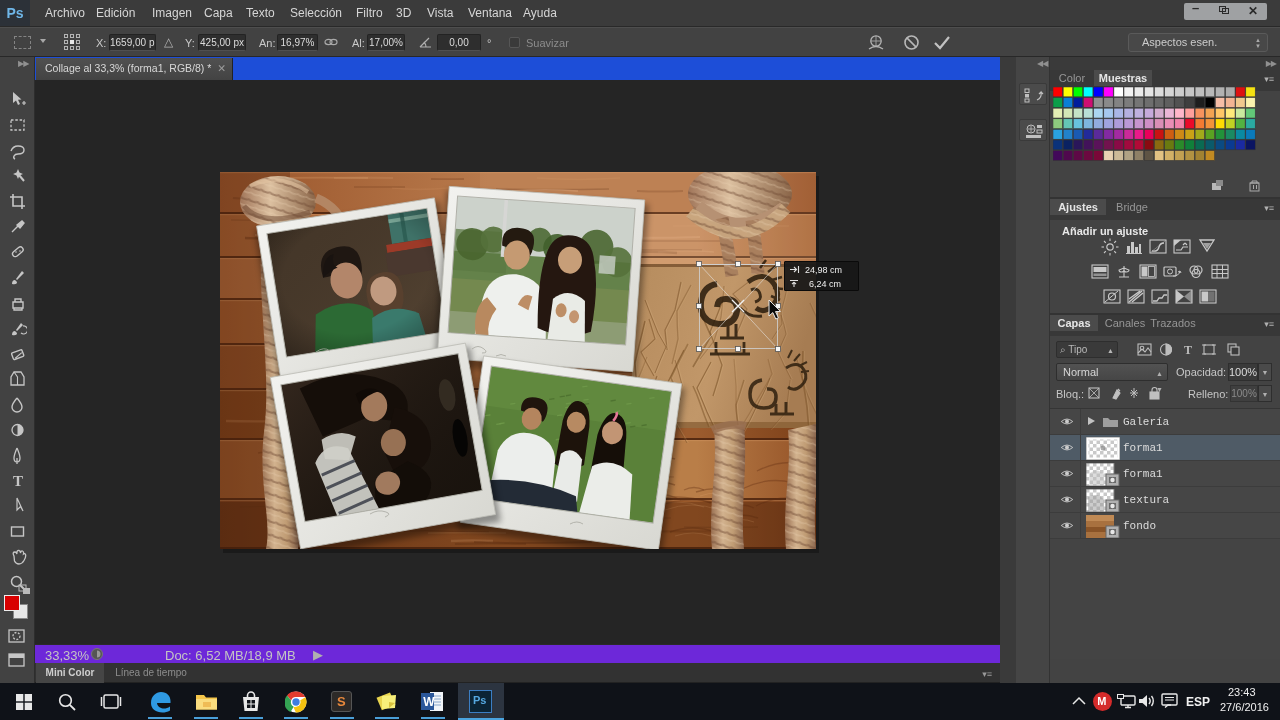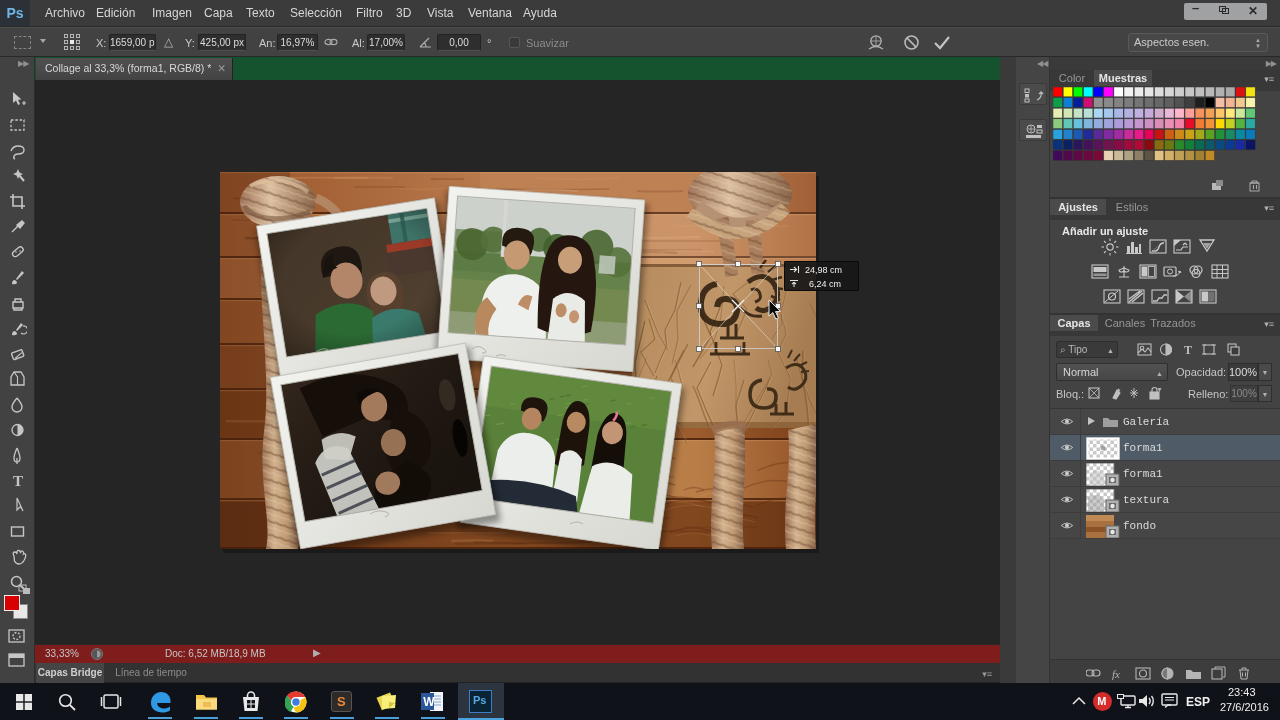--- a/index.html
+++ b/index.html
@@ -75,21 +75,21 @@
         <path d="M10,2 v10 M5,7 h10" stroke="#b4b4b4" stroke-width="1" opacity="0.8"></path>
         <path d="M3,15 q7,-5 14,0" stroke="#b4b4b4" fill="none" stroke-width="1.3"></path>
       </svg>
 <svg class="abs" style="left:903px;top:6px" width="17" height="17">
         <circle cx="8.5" cy="8.5" r="6.5" stroke="#b8b8b8" fill="none" stroke-width="1.6"></circle>
         <line x1="3.9" y1="3.9" x2="13.1" y2="13.1" stroke="#b8b8b8" stroke-width="1.6"></line>
       </svg>
 <svg class="abs" style="left:933px;top:6px" width="18" height="17">
         <path d="M2,9 L7,14 L16,3" stroke="#c2c2c2" fill="none" stroke-width="2.2"></path>
       </svg>
-<div class="abs" style="left:1128px;top:5px;width:140px;height:19px;background:#484848;border:1px solid #5a5a5a;border-radius:3px;color:#cccccc;font-size:11px;line-height:17px;padding-left:5px;">Aspectos esen.<span class="abs" style="right:6px;top:3px;font-size:6px;color:#aaa;line-height:6px;">▲<br>▼</span></div>
+<div class="abs" style="left:1128px;top:5px;width:140px;height:19px;background:#484848;border:1px solid #5a5a5a;border-radius:3px;color:#cccccc;font-size:11px;line-height:17px;padding-left:13px;">Aspectos esen.<span class="abs" style="right:6px;top:3px;font-size:6px;color:#aaa;line-height:6px;">▲<br>▼</span></div>
 </div>
 <div class="abs" style="left:0;top:57px;width:35px;height:626px;background:#424242;border-right:1px solid #2d2d2d;">
 <span class="abs" style="left:18px;top:2px;color:#909090;font-size:8px;letter-spacing:-1px;">▶▶</span>
 <svg class="abs" style="left:8px;top:33px" width="19" height="19" viewBox="0 0 19 19">
         <path d="M5,2 L5,13 L8,10.5 L10,15 L12,14 L10,9.8 L13.5,9.6 Z" fill="#c6c6c6"></path>
         <path d="M14,13 h4 m-2,-2 v4" stroke="#c6c6c6" stroke-width="1.2"></path>
       </svg>
 <svg class="abs" style="left:8px;top:58.4px" width="19" height="19" viewBox="0 0 19 19">
         <rect x="3" y="5" width="13" height="10" fill="none" stroke="#c6c6c6" stroke-width="1.3" stroke-dasharray="2.5 1.8"></rect>
       </svg>
@@ -163,21 +163,21 @@
 <div class="abs" style="left:4px;top:538px;width:16px;height:16px;background:#d80000;border:1px solid #ededed;"></div>
 <svg class="abs" style="left:7px;top:571px" width="20" height="16">
         <rect x="2" y="2" width="15" height="12" fill="none" stroke="#c6c6c6" stroke-width="1.3"></rect>
         <circle cx="9.5" cy="8" r="3.5" fill="none" stroke="#c6c6c6" stroke-width="1.3" stroke-dasharray="2 1.5"></circle>
       </svg>
 <svg class="abs" style="left:7px;top:595px" width="20" height="16">
         <rect x="2" y="2" width="15" height="12" fill="none" stroke="#c6c6c6" stroke-width="1.3"></rect>
         <rect x="2" y="2" width="15" height="4" fill="#c6c6c6"></rect>
       </svg>
 </div>
-<div class="abs" style="left:35px;top:57px;width:965px;height:23px;background:#14532d;">
+<div class="abs" style="left:35px;top:57px;width:965px;height:23px;background:#1d4ed8;">
 <div class="abs" style="left:1px;top:1px;width:197px;height:22px;background:linear-gradient(#505050,#434343);color:#d8d8d8;font-size:10.5px;line-height:21px;padding-left:9px;border-right:1px solid #222;white-space:nowrap;">Collage al 33,3% (forma1, RGB/8) *<span class="abs" style="right:6px;top:0;color:#9a9a9a;">✕</span></div>
 </div>
 <div class="abs" style="left:35px;top:80px;width:965px;height:564px;background:#252525;"></div>
 <div class="abs" style="left:223px;top:176px;width:596px;height:377px;background:#1a1a1a;"></div>
 <svg class="abs" style="left:220px;top:172px" width="596" height="377" viewBox="0 0 596 377">
 <defs>
 <filter id="b2" x="-30%" y="-30%" width="160%" height="160%">
           <feGaussianBlur stdDeviation="3"></feGaussianBlur>
         </filter>
 <filter id="b1" x="-30%" y="-30%" width="160%" height="160%">
@@ -712,31 +712,31 @@
 <div class="abs" style="left:784px;top:261px;width:75px;height:30px;background:rgba(24,24,24,0.93);border:1px solid #0a0a0a;border-radius:1px;color:#efefef;font-size:9px;">
 <svg class="abs" style="left:4px;top:3px" width="11" height="9">
         <path d="M1,4.5 h6 M5,2 l2.5,2.5 L5,7 M9.5,1 v7" stroke="#e0e0e0" stroke-width="1.1" fill="none"></path>
       </svg>
 <span class="abs" style="left:20px;top:3px;">24,98 cm</span>
 <svg class="abs" style="left:4px;top:17px" width="11" height="9">
         <path d="M1,1.5 h8 M5,8 V3 M5,3 l-2,2.2 M5,3 l2,2.2" stroke="#e0e0e0" stroke-width="1.1" fill="none"></path>
       </svg>
 <span class="abs" style="left:24px;top:17px;">6,24 cm</span>
 </div>
-<div class="abs" style="left:35px;top:644px;width:965px;height:19px;background:#7f1d1d;border-top:1px solid #2a2a2a;color:#c4c4c4;font-size:10px;">
+<div class="abs" style="left:35px;top:644px;width:965px;height:19px;background:#6d28d9;border-top:1px solid #2a2a2a;color:#c4c4c4;font-size:13px;">
 <span class="abs" style="left:10px;top:3px;">33,33%</span>
 <svg class="abs" style="left:55px;top:2px" width="14" height="14">
         <circle cx="7" cy="7" r="5.5" fill="#555" stroke="#777"></circle>
         <path d="M7,3.5 a3.5,3.5 0 0 1 0,7" fill="#999"></path>
       </svg>
 <span class="abs" style="left:130px;top:3px;">Doc: 6,52 MB/18,9 MB</span>
 <span class="abs" style="left:278px;top:2px;color:#b0b0b0;">▶</span>
 </div>
 <div class="abs" style="left:35px;top:663px;width:965px;height:20px;background:#323232;border-bottom:1px solid #222;">
-<div class="abs" style="left:1px;top:0;width:68px;height:20px;background:#454545;color:#cfcfcf;line-height:20px;text-align:center;font-size:10px;font-weight:bold;">Capas Bridge</div>
+<div class="abs" style="left:1px;top:0;width:68px;height:20px;background:#454545;color:#cfcfcf;line-height:20px;text-align:center;font-size:10px;font-weight:bold;">Mini Color</div>
 <div class="abs" style="left:70px;top:0;width:92px;height:20px;color:#8d8d8d;line-height:20px;text-align:center;font-size:10px;">Línea de tiempo</div>
 <span class="abs" style="right:8px;top:6px;color:#999;font-size:9px;">▾≡</span>
 </div>
 <div class="abs" style="left:1000px;top:57px;width:16px;height:626px;background:#3a3a3a;"></div>
 <div class="abs" style="left:1016px;top:57px;width:34px;height:626px;background:#454545;border-right:1px solid #333;">
 <span class="abs" style="left:21px;top:2px;color:#909090;font-size:8px;letter-spacing:-1px;">◀◀</span>
 <div class="abs" style="left:3px;top:26px;width:28px;height:22px;background:#4b4b4b;border:1px solid #3a3a3a;border-radius:2px;">
 <svg class="abs" style="left:4px;top:3px" width="20" height="16">
           <rect x="1" y="2" width="4" height="3.5" fill="none" stroke="#c0c0c0"></rect>
           <rect x="1" y="7" width="4" height="3.5" fill="#c0c0c0"></rect>
@@ -907,21 +907,21 @@
           <rect x="6" y="1" width="7" height="6" fill="#8a8a8a"></rect>
 <g transform="translate(38,0)">
             <rect x="2" y="4" width="9" height="8" fill="none" stroke="#aaa"></rect>
             <path d="M2,4 h9 M4,4 v-2 h5 v2 M5.5,6 v4 M8.5,6 v4" stroke="#aaa" fill="none"></path>
           </g>
 </svg>
 </div>
 <div class="abs" style="left:0;top:140px;width:230px;height:116px;background:#434343;border-top:2px solid #333;">
 <div class="abs" style="left:0;top:0;width:230px;height:21px;background:#383838;">
 <div class="ptab act" style="left:0px;width:56px;">Ajustes</div>
-<div class="ptab in" style="left:56px;width:52px;">Estilos</div>
+<div class="ptab in" style="left:56px;width:52px;">Bridge</div>
 <span class="abs" style="right:6px;top:4px;color:#b0b0b0;font-size:9px;">▾≡</span>
 </div>
 <div class="abs" style="left:12px;top:26px;color:#e8e8e8;font-size:11px;font-weight:bold;">Añadir un ajuste</div>
 <svg class="abs" style="left:0;top:33px" width="230" height="74">
           <g transform="translate(52,8)">
             <circle cx="8" cy="7" r="3.2" fill="none" stroke="#c8c8c8" stroke-width="1.2"></circle>
             <g stroke="#c8c8c8" stroke-width="1.1">
               <line x1="14.0" y1="7.0" x2="16.5" y2="7.0"></line>
               <line x1="12.2" y1="11.2" x2="14.0" y2="13.0"></line>
               <line x1="8.0" y1="13.0" x2="8.0" y2="15.5"></line>
@@ -1120,49 +1120,20 @@
 <rect x="0" y="0" width="28" height="23" fill="#a8713f"></rect>
 <rect x="0" y="0" width="28" height="6" fill="#c08a55"></rect>
             <rect x="0" y="12" width="28" height="5" fill="#8a5427"></rect>
 <rect x="20" y="11" width="13" height="12" fill="#b0b0b0" stroke="#666"></rect>
             <path d="M23,14 h7 v6 h-7 Z" fill="#6a6a6a"></path>
             <circle cx="26.5" cy="17" r="2.2" fill="#e8e8e8"></circle>
 </svg>
 <span class="ltext">fondo</span>
 </div>
 <div class="abs" style="left:0;top:224px;width:230px;height:120px;background:#444444;"></div>
-<div class="abs" style="left:0;top:344px;width:230px;height:26px;background:#3d3d3d;border-top:1px solid #333;">
-<svg class="abs" style="left:36px;top:6px" width="180" height="15">
-<g stroke="#b4b4b4" fill="none" stroke-width="1.1">
-<g transform="translate(0,3)">
-                <rect x="0" y="1" width="8" height="6" rx="3"></rect>
-                <rect x="6" y="1" width="8" height="6" rx="3"></rect>
-              </g>
-<text x="26" y="12" font-size="11" font-style="italic" fill="#b4b4b4" stroke="none" font-family="Liberation Serif">fx</text>
-<g transform="translate(50,2)">
-                <rect x="0" y="0" width="14" height="11"></rect>
-                <circle cx="7" cy="5.5" r="3.5"></circle>
-              </g>
-<g transform="translate(76,2)">
-                <circle cx="5.5" cy="5.5" r="5.5" fill="#b4b4b4"></circle>
-                <path d="M5.5,0 a5.5,5.5 0 0 0 0,11 Z" fill="#777"></path>
-              </g>
-<g transform="translate(100,2)">
-                <path d="M0,2 h5 l2,2 h8 v7 h-15 Z" fill="#b4b4b4" stroke="none"></path>
-              </g>
-<g transform="translate(126,1)">
-                <rect x="0" y="2" width="10" height="10"></rect>
-                <path d="M3,2 v-2 h10 v10 h-2" stroke-width="1"></path>
-              </g>
-<g transform="translate(152,1)">
-                <path d="M1,3 h10 M2,3 l1,9 h6 l1,-9 M4,3 v-2 h4 v2 M4.5,5.5 v4 M7.5,5.5 v4" stroke-width="1"></path>
-              </g>
-</g>
-          </svg>
-</div>
 </div>
 </div>
 <div class="abs" style="left:0;top:683px;width:1280px;height:37px;background:#0f1218;">
 <svg class="abs" style="left:16px;top:11px" width="16" height="16">
         <rect x="0" y="0" width="7.3" height="7.3" fill="#e8e8e8"></rect>
         <rect x="8.7" y="0" width="7.3" height="7.3" fill="#e8e8e8"></rect>
         <rect x="0" y="8.7" width="7.3" height="7.3" fill="#e8e8e8"></rect>
         <rect x="8.7" y="8.7" width="7.3" height="7.3" fill="#e8e8e8"></rect>
       </svg>
 <svg class="abs" style="left:58px;top:10px" width="18" height="18">

